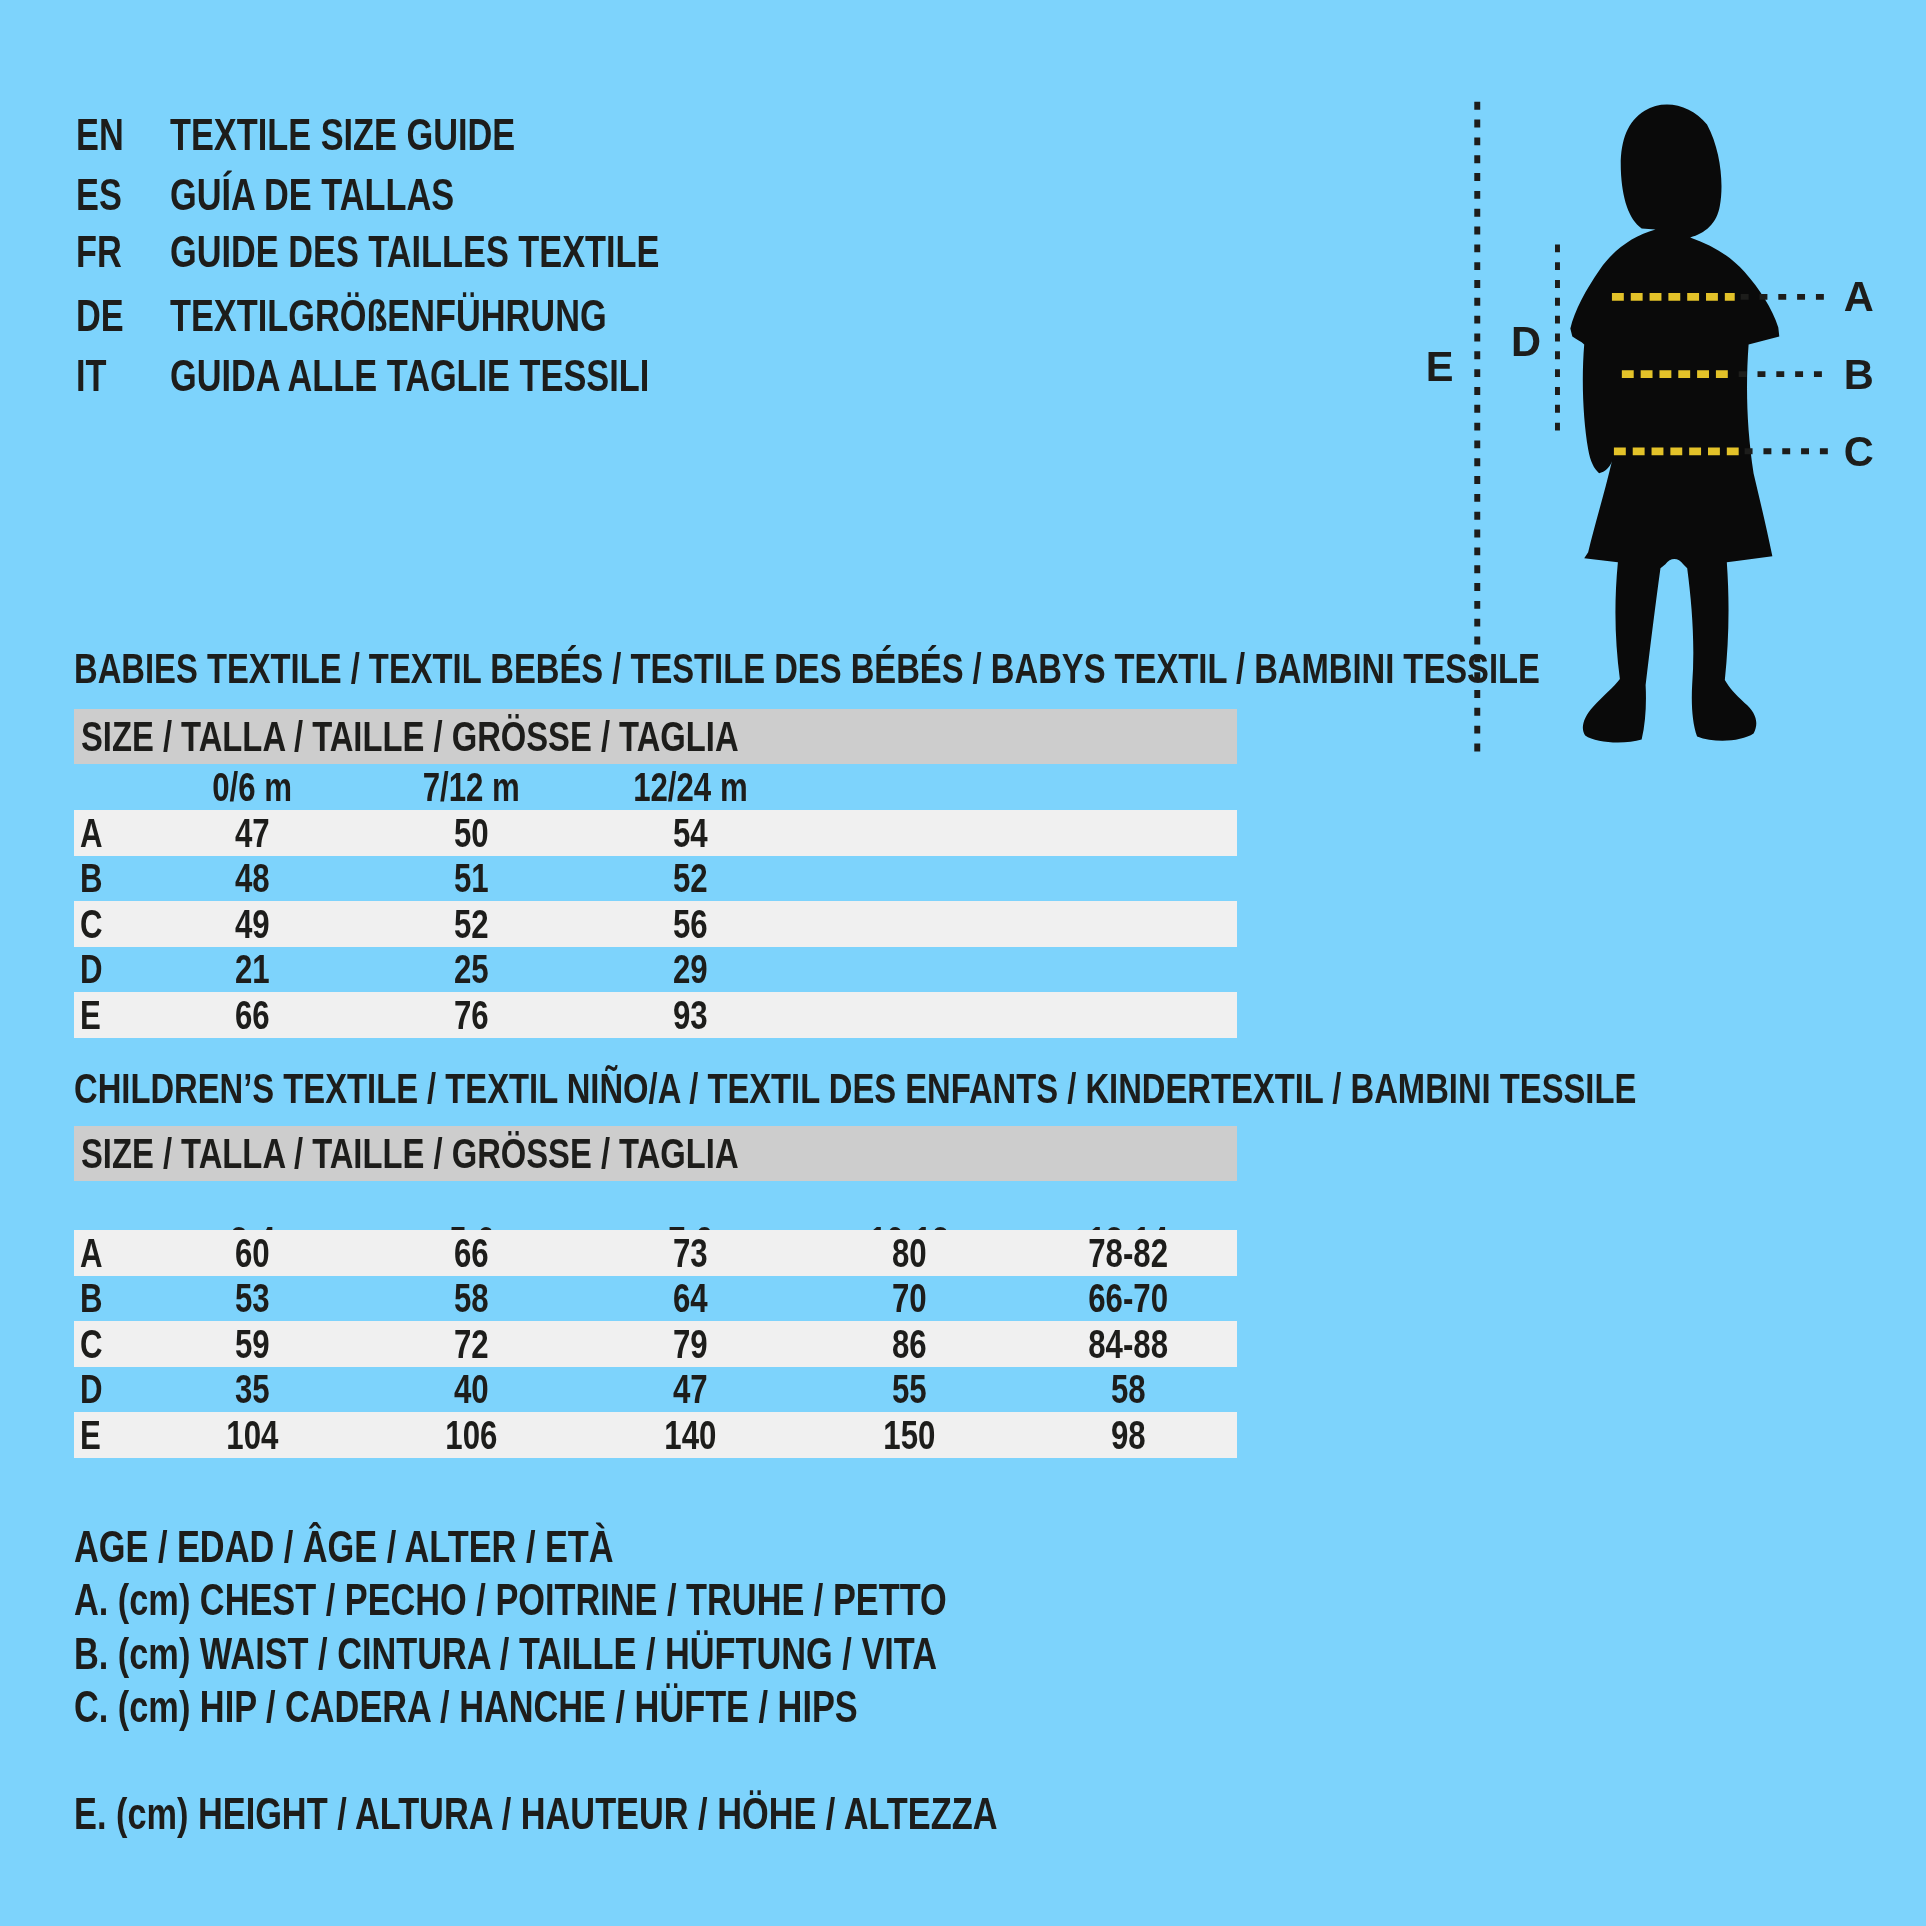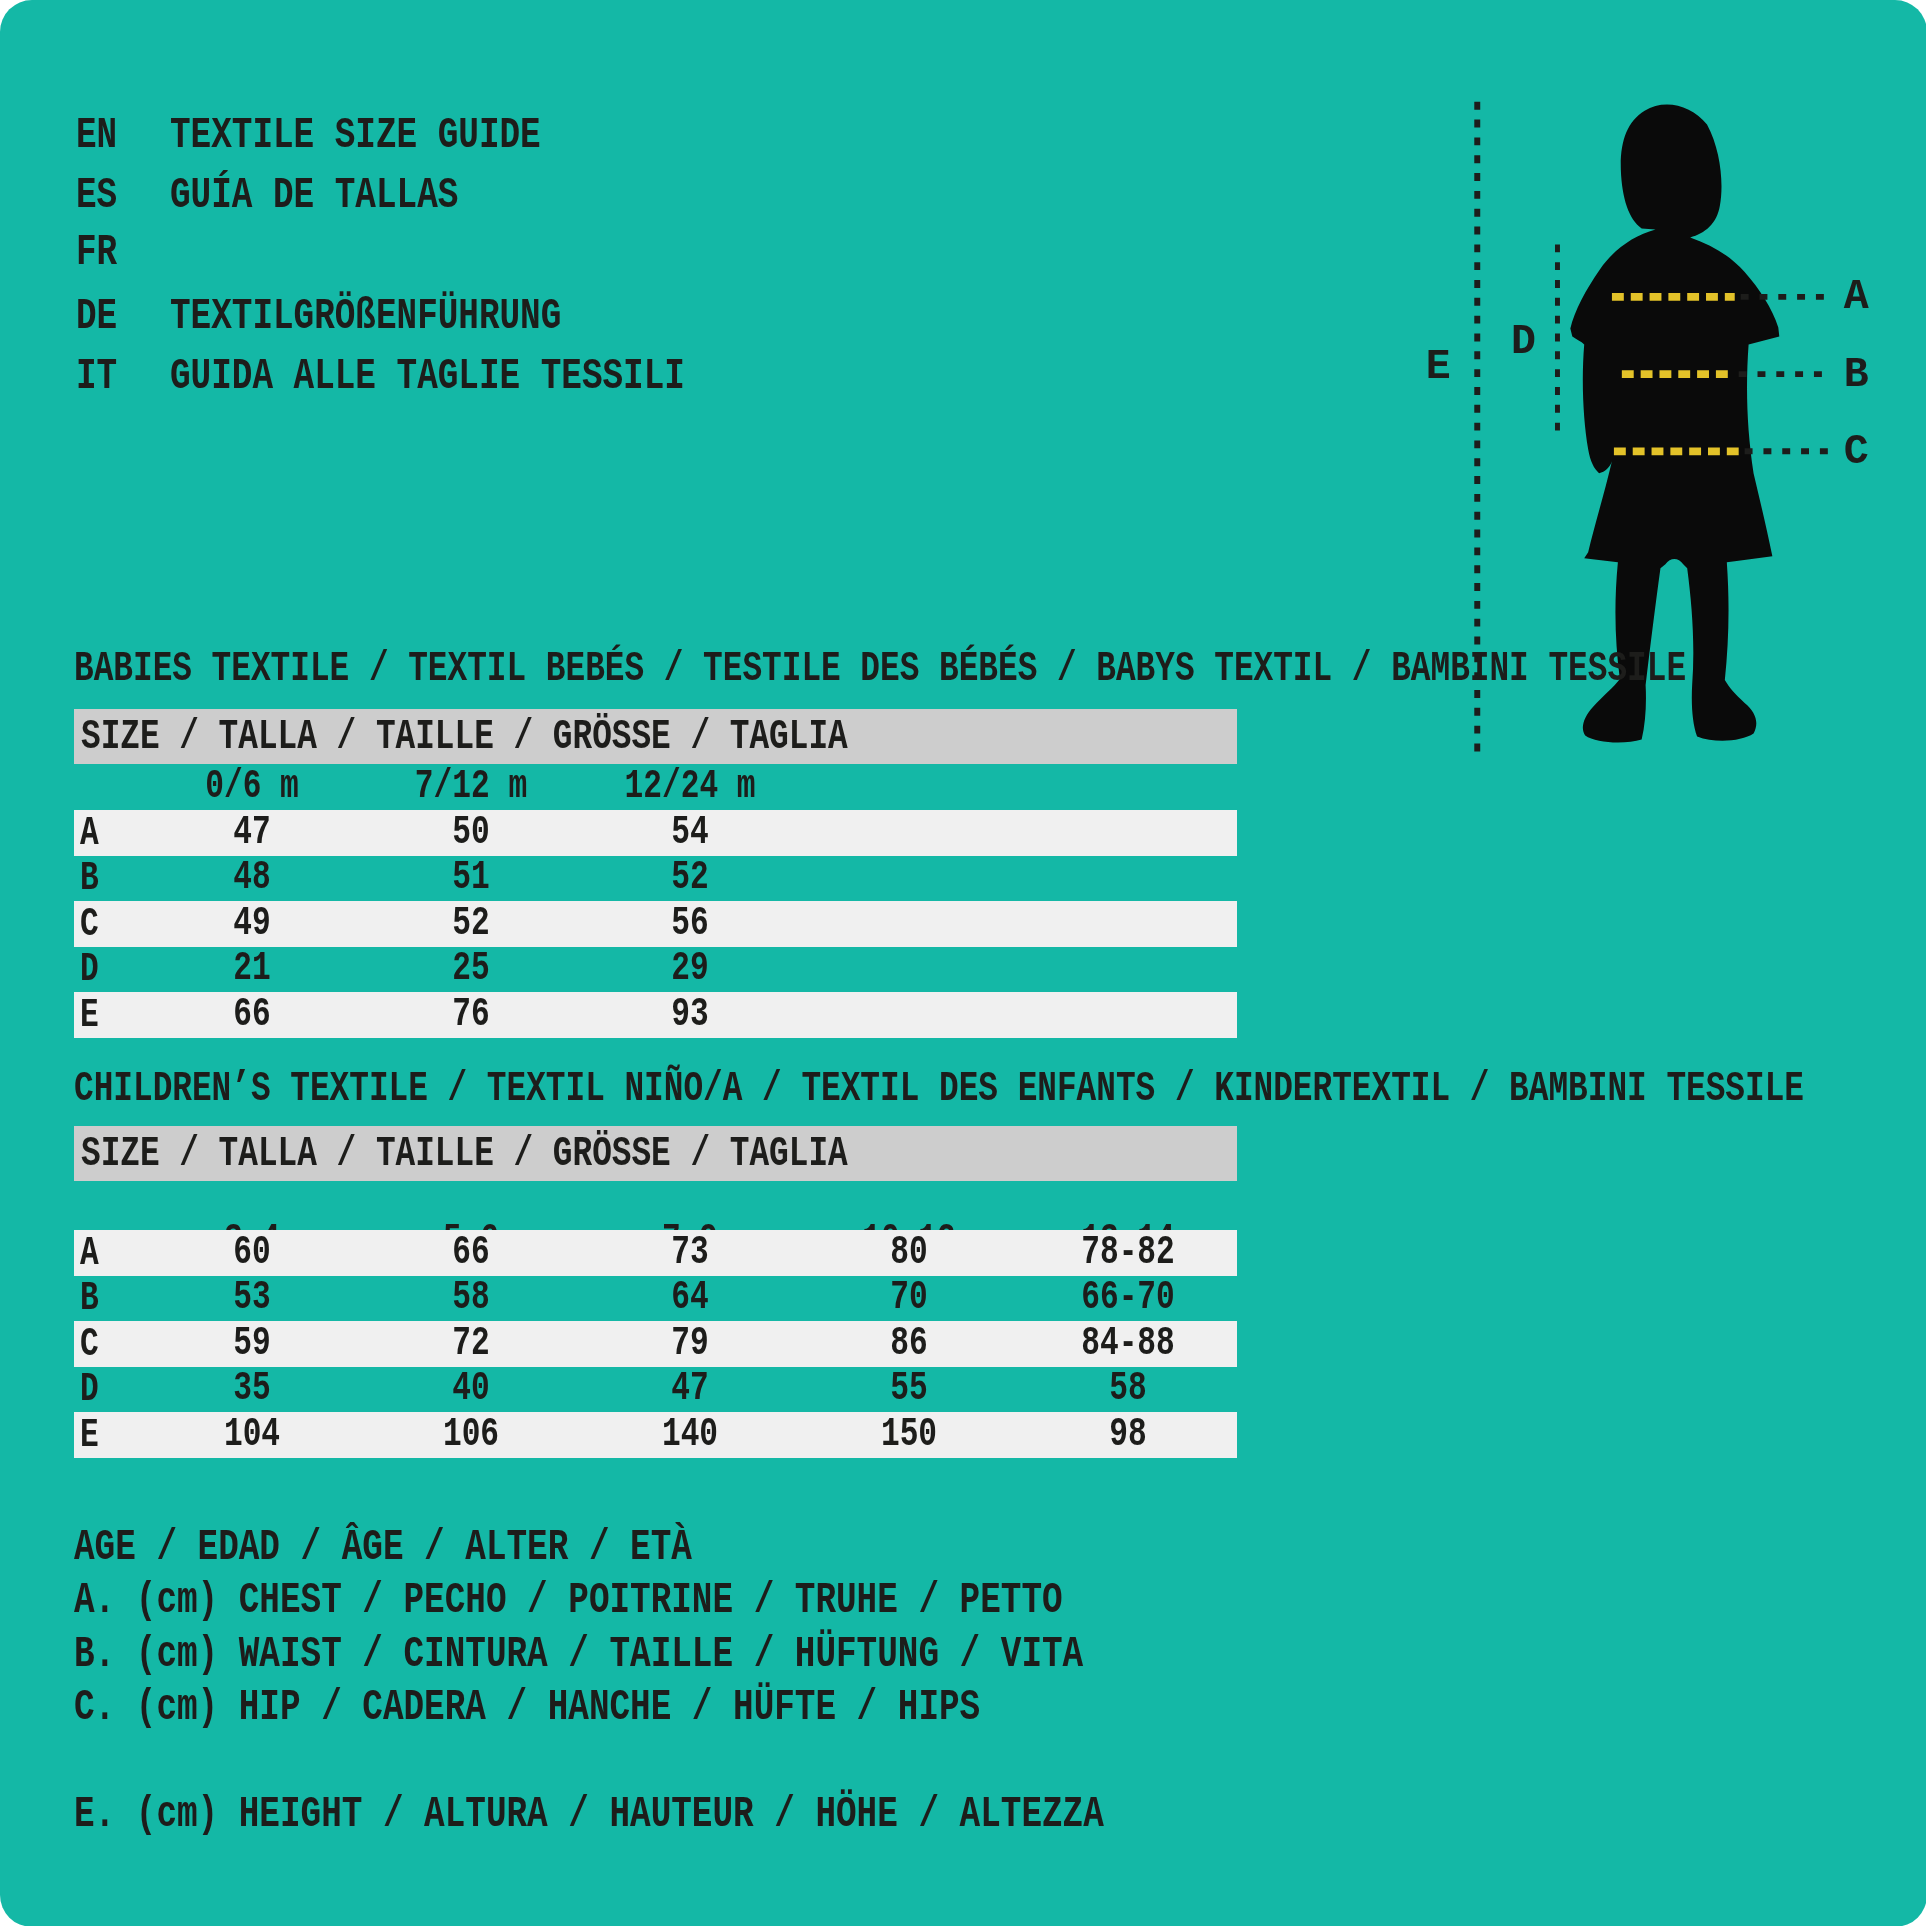--- a/index.html
+++ b/index.html
@@ -1,18 +1,18 @@
 <!DOCTYPE html>
 <html><head>
 <meta charset="utf-8">
 <style>
   html,body{margin:0;padding:0;background:#ffffff;}
   .page{
-    position:relative;width:1927px;height:1927px;background:#14b8a6;overflow:hidden;
-    font-family:Liberation Mono, monospace;color:#1d1d1b;border-radius:32px;
+    position:relative;width:1927px;height:1927px;background:#7dd3fc;overflow:hidden;
+    font-family:Liberation Sans, sans-serif;color:#1d1d1b;
   }
   
   .cond{display:inline-block;transform:scaleX(0.78);transform-origin:0 50%;white-space:nowrap;}
   .cond-c{display:inline-block;transform:scaleX(0.78);transform-origin:50% 50%;white-space:nowrap;}
 
   
   .lang-row{position:absolute;left:0;width:1386px;height:48px;display:flex;align-items:center;}
   .lang-code{position:absolute;left:76px;font-size:44px;font-weight:700;}
   .lang-title{position:absolute;left:170px;font-size:44px;font-weight:700;}
 
@@ -45,20 +45,21 @@
   <div class="lang-row" style="top:111px">
     <span class="lang-code"><span class="cond">EN</span></span>
     <span class="lang-title"><span class="cond">TEXTILE SIZE GUIDE</span></span>
   </div>
   <div class="lang-row" style="top:171px">
     <span class="lang-code"><span class="cond">ES</span></span>
     <span class="lang-title"><span class="cond">GUÍA DE TALLAS</span></span>
   </div>
   <div class="lang-row" style="top:228px">
     <span class="lang-code"><span class="cond">FR</span></span>
+    <span class="lang-title"><span class="cond">GUIDE DES TAILLES TEXTILE</span></span>
   </div>
   <div class="lang-row" style="top:292px">
     <span class="lang-code"><span class="cond">DE</span></span>
     <span class="lang-title"><span class="cond">TEXTILGRÖßENFÜHRUNG</span></span>
   </div>
   <div class="lang-row" style="top:352px">
     <span class="lang-code"><span class="cond">IT</span></span>
     <span class="lang-title"><span class="cond">GUIDA ALLE TAGLIE TESSILI</span></span>
   </div>
 

